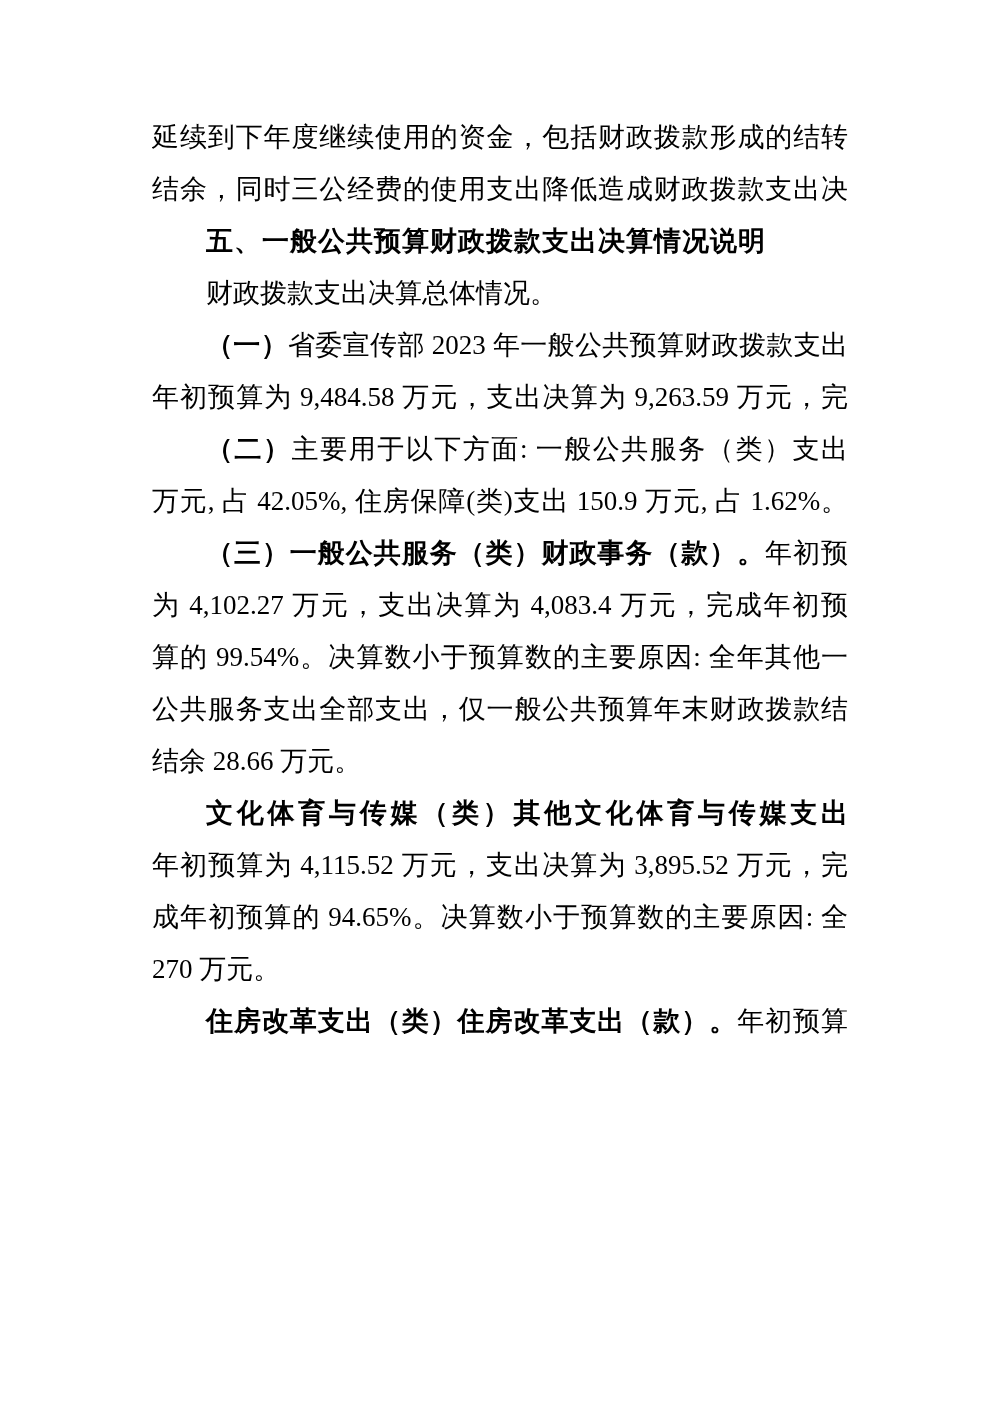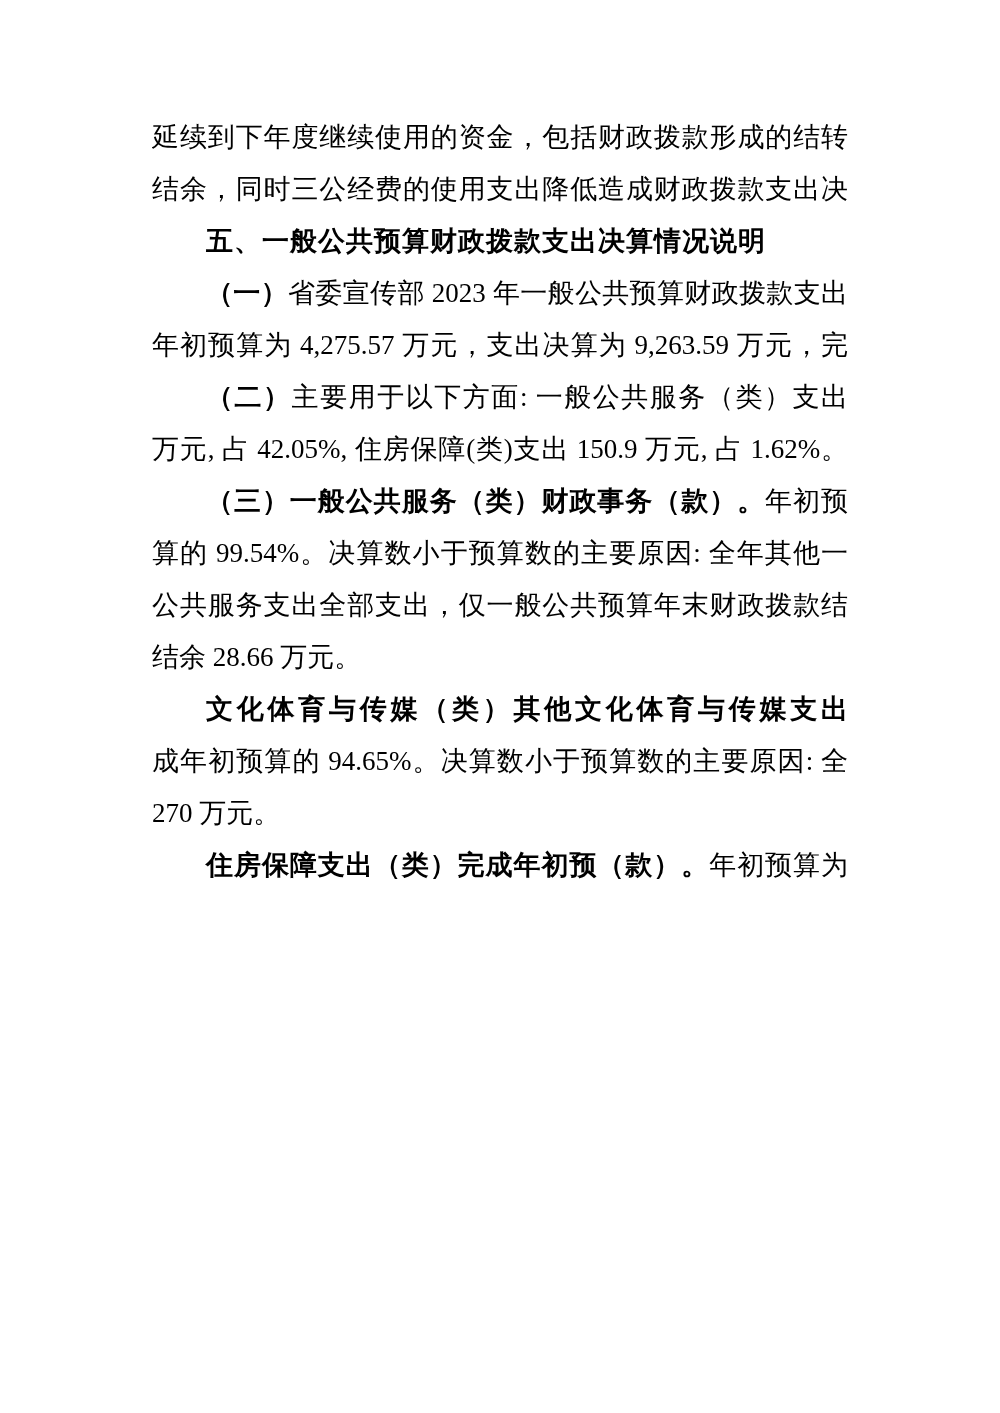--- a/index.html
+++ b/index.html
@@ -55,26 +55,29 @@
   }
 </style>
 </head>
 <body>
 
 <div class="page" style="background: rgb(255, 255, 255);">
   <div class="content" id="doc-content" style="color: rgb(0, 0, 0);">
       <div class="line justify"><span class="run">延续到下年度继续使用的资金，包括财政拨款形成的结转和</span></div>
       <div class="line justify"><span class="run">结余，同时三公经费的使用支出降低造成财政拨款支出决算</span></div>
       <div class="line left indent heading"><span class="run bold">五、一般公共预算财政拨款支出决算情况说明</span></div>
+      <div class="line left indent"><span class="run">财政拨款支出决算总体情况。</span></div>
       <div class="line justify indent"><span class="run bold">（一）</span><span class="run">省委宣传部 2023 年一般公共预算财政拨款支出</span></div>
-      <div class="line justify"><span class="run">年初预算为 4,275.57 万元，支出决算为 9,263.59 万元，完</span></div>
+      <div class="line justify"><span class="run">年初预算为 9,484.58 万元，支出决算为 9,263.59 万元，完</span></div>
       <div class="line justify indent"><span class="run bold">（二）</span><span class="run">主要用于以下方面: 一般公共服务（类）支出</span></div>
       <div class="line justify"><span class="run">万元, 占 42.05%, 住房保障(类)支出 150.9 万元, 占 1.62%。</span></div>
       <div class="line justify indent"><span class="run bold">（三）一般公共服务（类）财政事务（款）。</span><span class="run">年初预算</span></div>
+      <div class="line justify"><span class="run">为 4,102.27 万元，支出决算为 4,083.4 万元，完成年初预</span></div>
       <div class="line justify"><span class="run">算的 99.54%。决算数小于预算数的主要原因: 全年其他一般</span></div>
       <div class="line justify"><span class="run">公共服务支出全部支出，仅一般公共预算年末财政拨款结转</span></div>
       <div class="line left"><span class="run">结余 28.66 万元。</span></div>
       <div class="line justify indent"><span class="run bold">文化体育与传媒（类）其他文化体育与传媒支出（款）</span></div>
+      <div class="line justify"><span class="run">年初预算为 4,115.52 万元，支出决算为 3,895.52 万元，完</span></div>
       <div class="line justify"><span class="run">成年初预算的 94.65%。决算数小于预算数的主要原因: 全年</span></div>
       <div class="line left"><span class="run">270 万元。</span></div>
-      <div class="line justify indent"><span class="run bold">住房保障支出（类）完成年初预（款）。</span><span class="run">年初预算为</span></div>
+      <div class="line justify indent"><span class="run bold">住房改革支出（类）住房改革支出（款）。</span><span class="run">年初预算为</span></div>
     </div>
 </div>
 
 </body></html>

